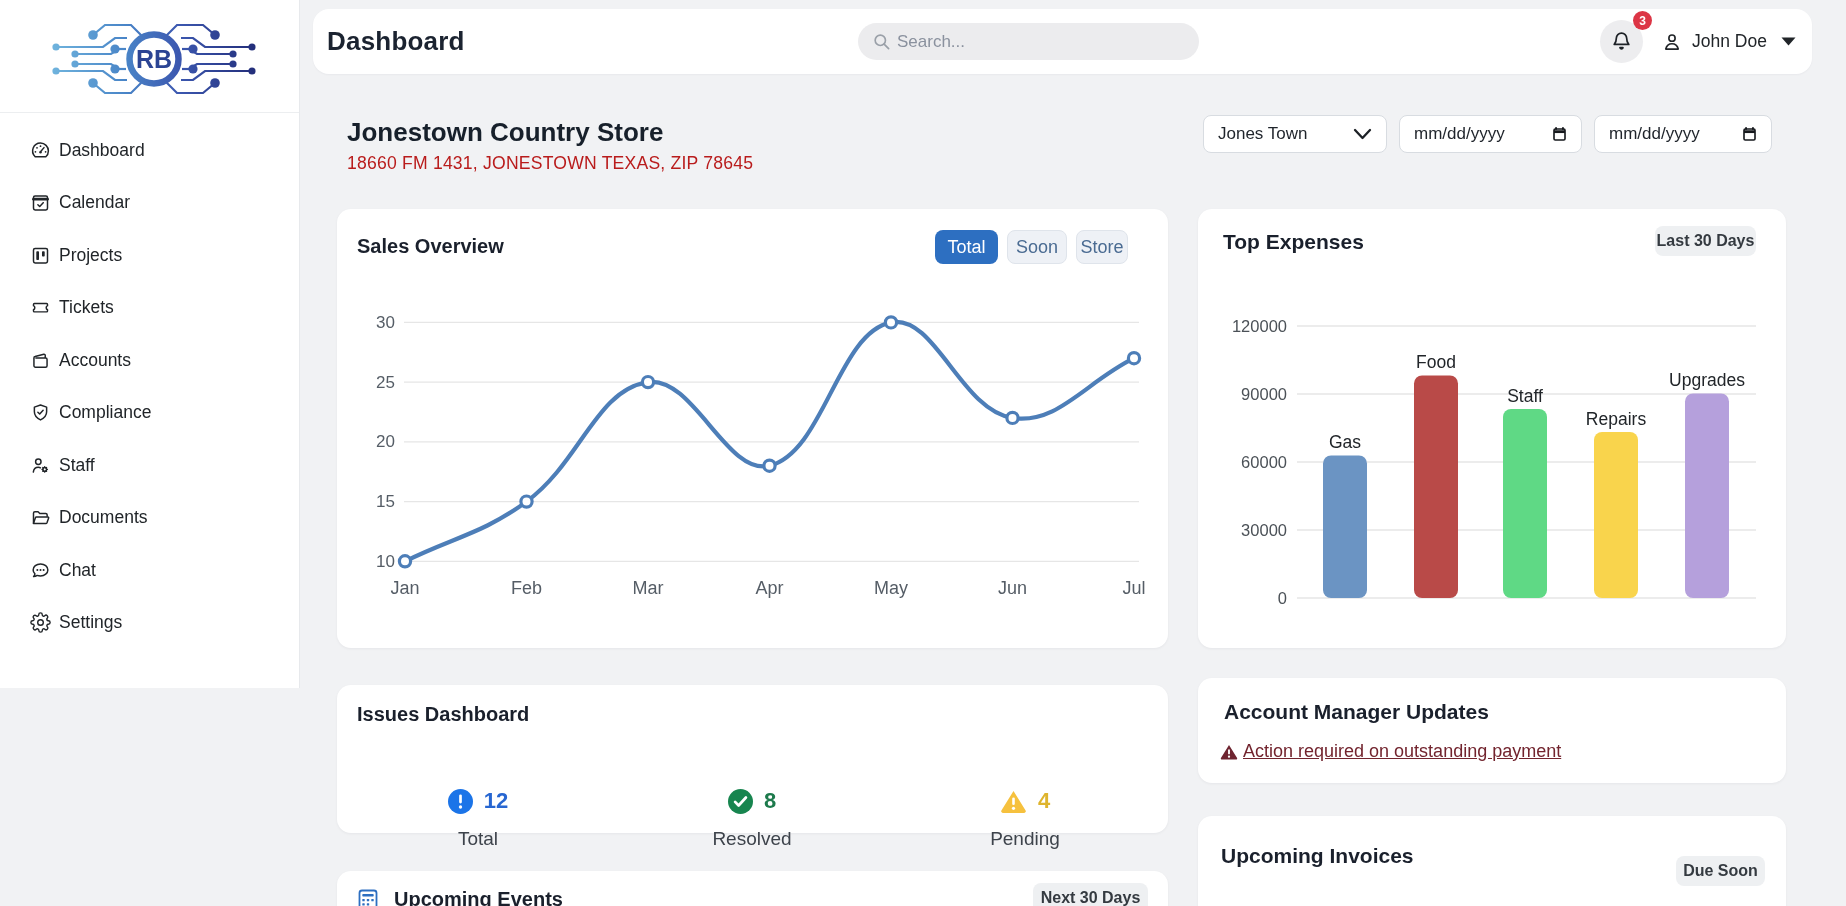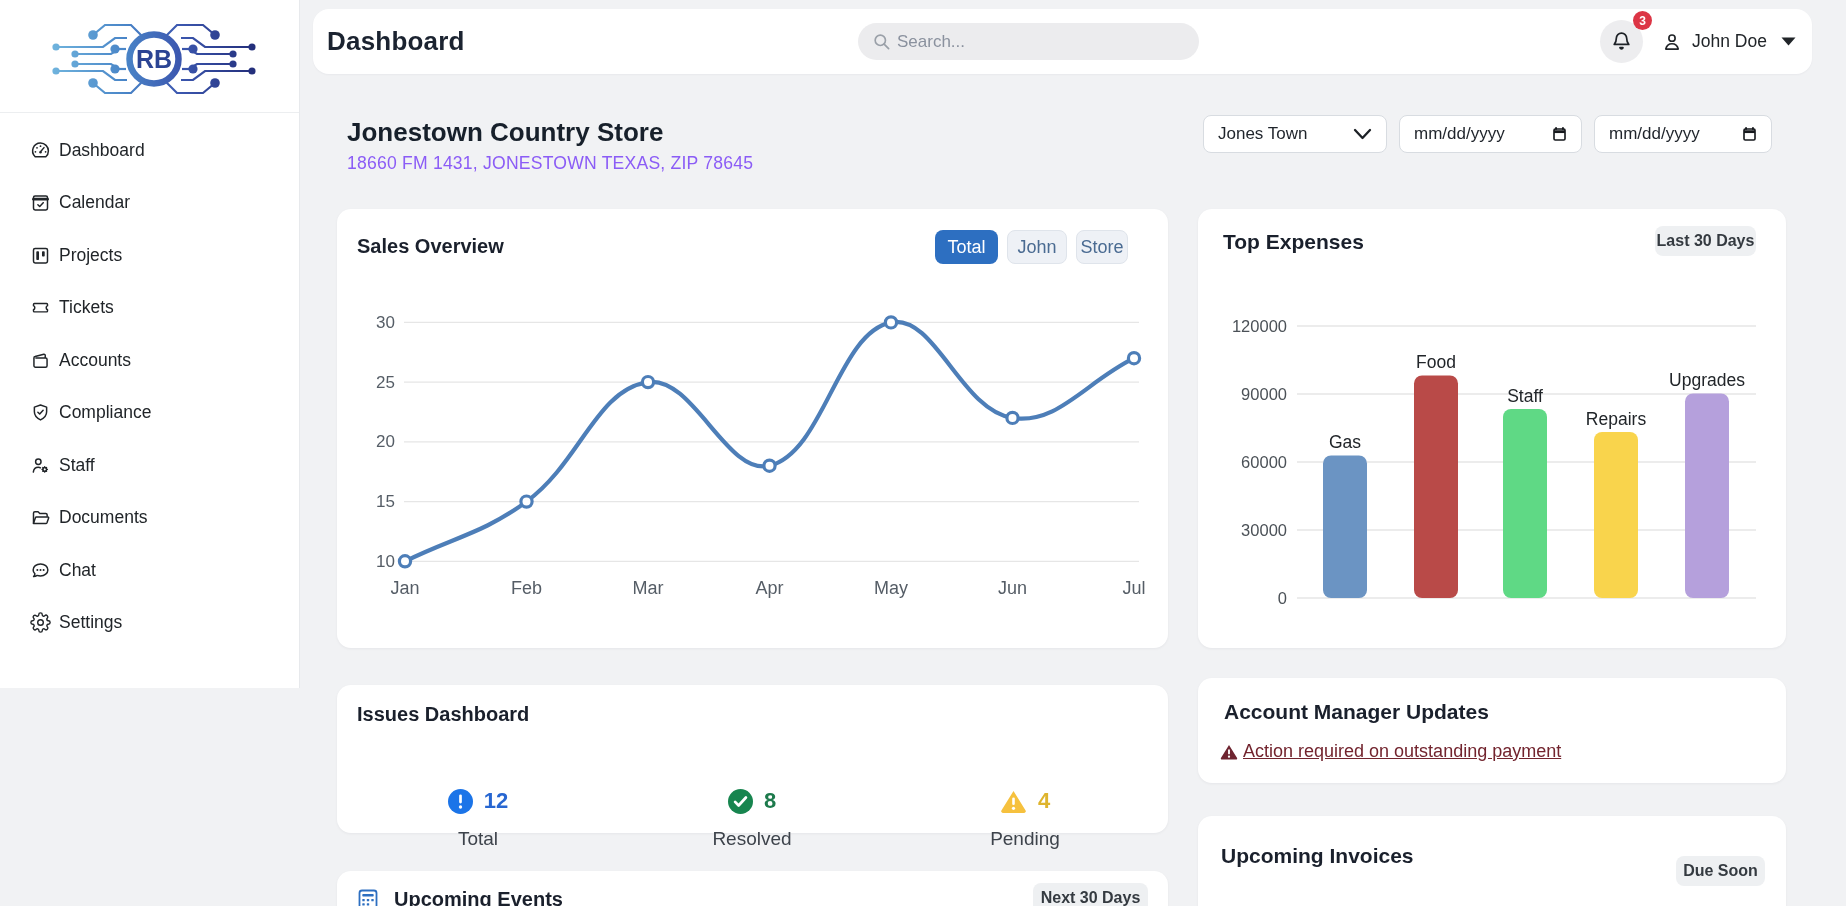--- a/index.html
+++ b/index.html
@@ -17,21 +17,21 @@
 .htitle { position:absolute; left:14px; top:17px; font-size:26px; font-weight:bold; color:#1b2330; letter-spacing:.2px; }
 .search { position:absolute; left:545px; top:14px; width:341px; height:37px; background:#ececee; border-radius:19px; display:flex; align-items:center; color:#8a919e; font-size:17px; }
 .search svg { margin:0 6px 0 14px; }
 .bellwrap { position:absolute; left:1287px; top:11px; width:43px; height:43px; background:#ededef; border-radius:50%; display:flex; align-items:center; justify-content:center; }
 .badge3 { position:absolute; left:1320px; top:2px; width:19px; height:19px; background:#dc3545; border-radius:50%; color:#fff; font-size:12px; font-weight:bold; display:flex; align-items:center; justify-content:center; }
 .usr { position:absolute; left:1348px; top:0; height:65px; display:flex; align-items:center; color:#212529; font-size:17.5px; font-weight:500; }
 .usr svg { margin-right:9px; }
 .caret { margin-left:14px; }
 
 .store-title { position:absolute; left:347px; top:117px; font-size:26px; font-weight:bold; color:#17202b; }
-.store-addr { position:absolute; left:347px; top:153px; font-size:17.6px; color:#8b5cf6; letter-spacing:.2px; }
+.store-addr { position:absolute; left:347px; top:153px; font-size:17.6px; color:#b91c1c; letter-spacing:.2px; }
 .fbox { position:absolute; top:115px; height:38px; background:#fff; border:1px solid #d8dce1; border-radius:8px; display:flex; align-items:center; justify-content:space-between; padding:0 14px; font-size:17px; color:#1f242b; }
 
 .card { position:absolute; background:#fff; border-radius:14px; box-shadow:0 1px 3px rgba(16,24,40,.05); }
 .ctitle { font-size:20px; font-weight:bold; color:#1a202c; }
 .pill { background:#eef0f2; border-radius:8px; font-size:16px; font-weight:bold; color:#343a40; display:flex; align-items:center; justify-content:center; }
 
 .cbtn { position:absolute; top:21px; height:34px; border-radius:8px; font-size:18px; display:flex; align-items:center; justify-content:center; }
 .cbtn.on { background:#2d6fc1; color:#fff; }
 .cbtn.off { background:#eef1f6; color:#4a6b92; border:1px solid #dfe4eb; }
 
@@ -190,21 +190,21 @@
       <svg width="15" height="16" viewBox="0 0 24 25">
         <path d="M6.5 1.5v4M17.5 1.5v4" stroke="#16191d" stroke-width="3" fill="none"></path>
         <rect x="3.2" y="4.5" width="17.6" height="17.5" rx="2" fill="none" stroke="#16191d" stroke-width="2.6"></rect>
         <path d="M3.2 6.5h17.6v4.5H3.2z" fill="#16191d"></path>
       </svg>
     </div>
 
   <div class="card" style="left:337px; top:209px; width:831px; height:439px;">
     <div class="ctitle" style="position:absolute; left:20px; top:26px;">Sales Overview</div>
     <div class="cbtn on" style="left:598px; width:63px;">Total</div>
-    <div class="cbtn off" style="left:670px; width:60px;">John</div>
+    <div class="cbtn off" style="left:670px; width:60px;">Soon</div>
     <div class="cbtn off" style="left:739px; width:52px;">Store</div>
     <svg width="831" height="439" viewBox="0 0 831 439" style="position:absolute;left:0;top:0;" id="linechart">
       <g stroke="#e6e6e6" stroke-width="1.3">
         <line x1="67" y1="113.4" x2="802" y2="113.4"></line>
         <line x1="67" y1="173.1" x2="802" y2="173.1"></line>
         <line x1="67" y1="232.8" x2="802" y2="232.8"></line>
         <line x1="67" y1="292.6" x2="802" y2="292.6"></line>
         <line x1="67" y1="352.3" x2="802" y2="352.3"></line>
       </g>
       <g font-size="17" fill="#555d66" text-anchor="end">

